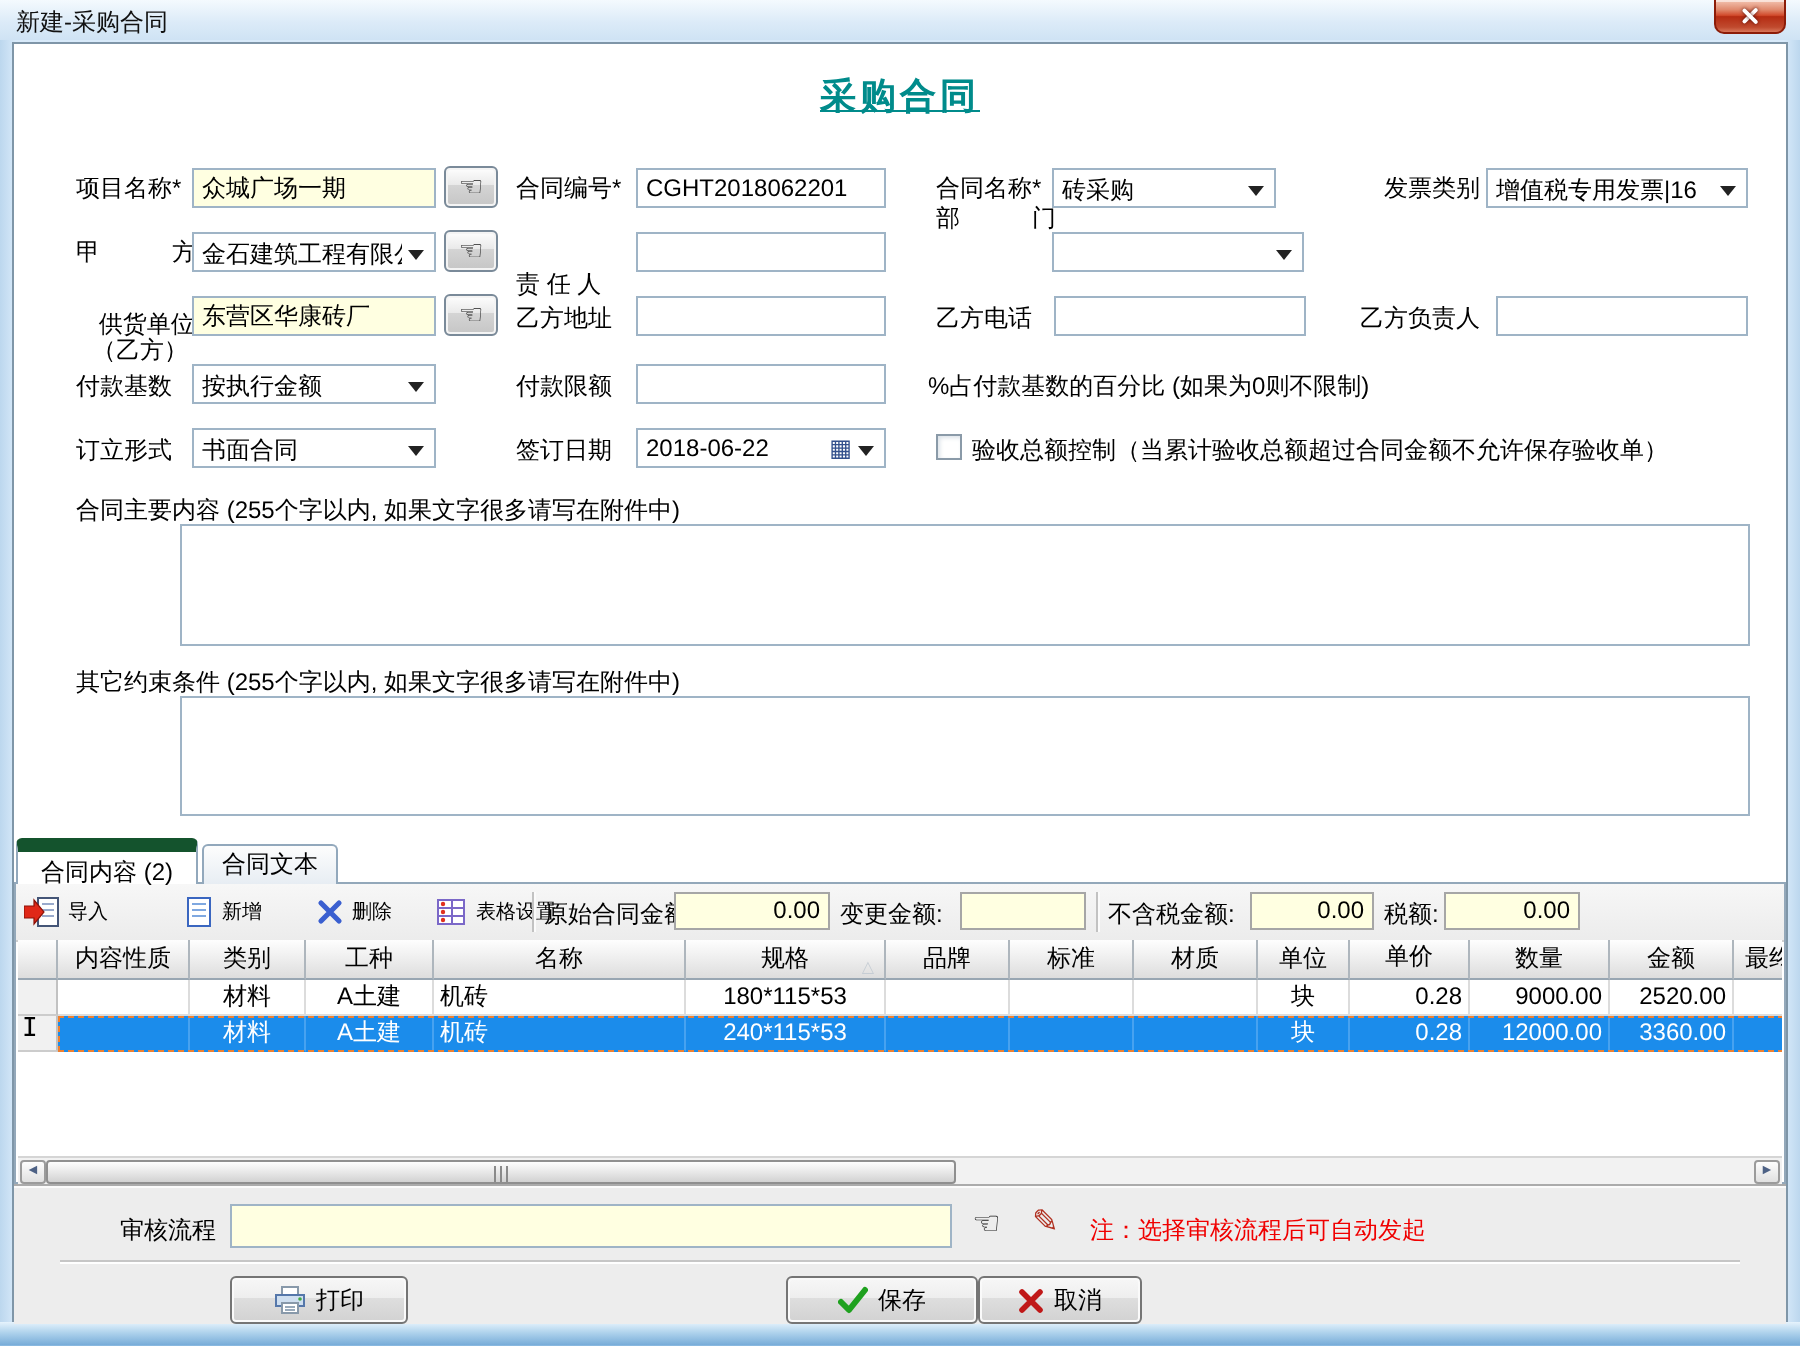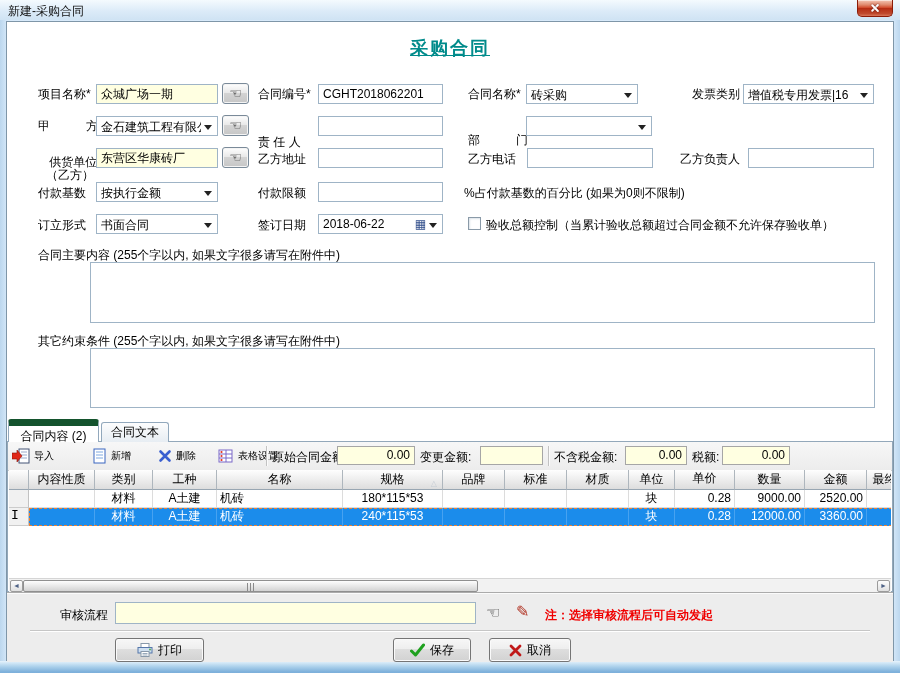--- a/index.html
+++ b/index.html
@@ -85,21 +85,21 @@
   .sthumb{position:absolute;left:14px;top:1px;width:455px;height:12px;box-sizing:border-box;
     border:1px solid #8f8f8f;border-radius:2px;cursor:pointer;
     background:linear-gradient(#fdfdfd,#e6e6e6 55%,#d2d2d2);}
   .sgrip{position:absolute;left:50%;top:2px;width:9px;height:8px;margin-left:-4px;
     background:repeating-linear-gradient(90deg,#8a8a8a 0 1px,transparent 1px 3px);}
   
   .footer{position:absolute;left:7px;right:7px;top:592px;height:69px;background:#ededed;
     border-top:1px solid #ababab;box-shadow:inset 0 1px 0 #fbfbfb;}
   .groove{position:absolute;left:30px;right:30px;top:630px;height:0;
     border-top:1px solid #c6c6c6;border-bottom:1px solid #ffffff;}
-  .note{position:absolute;left:545px;top:607px;font-size:12px;font-weight:bold;color:#f00000;white-space:nowrap;}
+  .note{position:absolute;left:545px;top:607px;font-size:12px;font-weight:normal;color:#f00000;white-space:nowrap;}
   .iconbtn{position:absolute;font-size:16px;cursor:pointer;line-height:18px;}
   .btn{position:absolute;top:638px;height:24px;box-sizing:border-box;border:1px solid #757575;border-radius:3px;
     background:linear-gradient(#f7f7f7,#eeeeee 45%,#dedede 46%,#d2d2d2);
     display:flex;align-items:center;justify-content:center;gap:5px;font-size:12px;cursor:pointer;
     box-shadow:inset 0 0 0 1px #fafafa;}
   .icon{display:inline-block;line-height:0;}
 </style>
 </head>
 <body>
 
@@ -133,21 +133,21 @@
 </div>
 
 <span class="lbl" style="left:38px;top:117px;">甲　　　方</span>
 <div class="combo" style="left:96px;top:116px;width:122px;">
   <span class="ctext">金石建筑工程有限公</span>
     <span class="carrow"></span>
 </div>
 <div class="pick" style="left:222px;top:115px;"><span>☜</span></div>
 <span class="lbl" style="left:258px;top:117px;margin-top:16px;">责 任 人</span>
 <input class="tb" style="left: 318px; top: 116px; width: 125px;" value="">
-<span class="lbl" style="left:468px;top:131px;">部　　　门</span>
+<span class="lbl" style="left:468px;top:100px;">部　　　门</span>
 <div class="combo" style="left:526px;top:116px;width:126px;">
   <span class="ctext"></span>
     <span class="carrow"></span>
 </div>
 
 <div class="lbl" style="left:34px;top:143px;width:72px;text-align:center;line-height:13px;">
   <span>供货单位</span><br><span>（乙方）</span>
 </div>
 <input class="tb yellow" style="left: 96px; top: 148px; width: 122px;" value="东营区华康砖厂">
 <div class="pick" style="left:222px;top:147px;"><span>☜</span></div>
@@ -315,21 +315,21 @@
   <span class="icon"><svg width="16" height="14" viewBox="0 0 16 14">
         <rect x="4" y="0.5" width="8" height="4" fill="#ffffff" stroke="#8899aa"></rect>
         <rect x="1" y="4.5" width="14" height="5.5" fill="#cfdff0" stroke="#5577aa"></rect>
         <circle cx="13" cy="6.5" r="0.9" fill="#44aa44"></circle>
         <rect x="4" y="8.5" width="8" height="5" fill="#ffffff" stroke="#8899aa"></rect>
         <line x1="5.5" y1="10.5" x2="10.5" y2="10.5" stroke="#99aabb"></line>
         <line x1="5.5" y1="12" x2="10.5" y2="12" stroke="#99aabb"></line>
       </svg></span>
   <span>打印</span>
 </div>
-<div class="btn" style="left:393px;width:78px;">
+<div class="btn" style="left:393px;width:96px;">
   <span class="icon"><svg width="15" height="14" viewBox="0 0 15 14">
         <path d="M1.5 8 L5.5 12 L13.5 2" fill="none" stroke="#1fa11f" stroke-width="3" stroke-linecap="round" stroke-linejoin="round"></path>
       </svg></span>
   <span>保存</span>
 </div>
 <div class="btn" style="left:489px;width:82px;">
   <span class="icon"><svg width="13" height="13" viewBox="0 0 13 13">
         <path d="M2 2 L11 11 M11 2 L2 11" fill="none" stroke="#c01818" stroke-width="2.8" stroke-linecap="round"></path>
       </svg></span>
   <span>取消</span>

